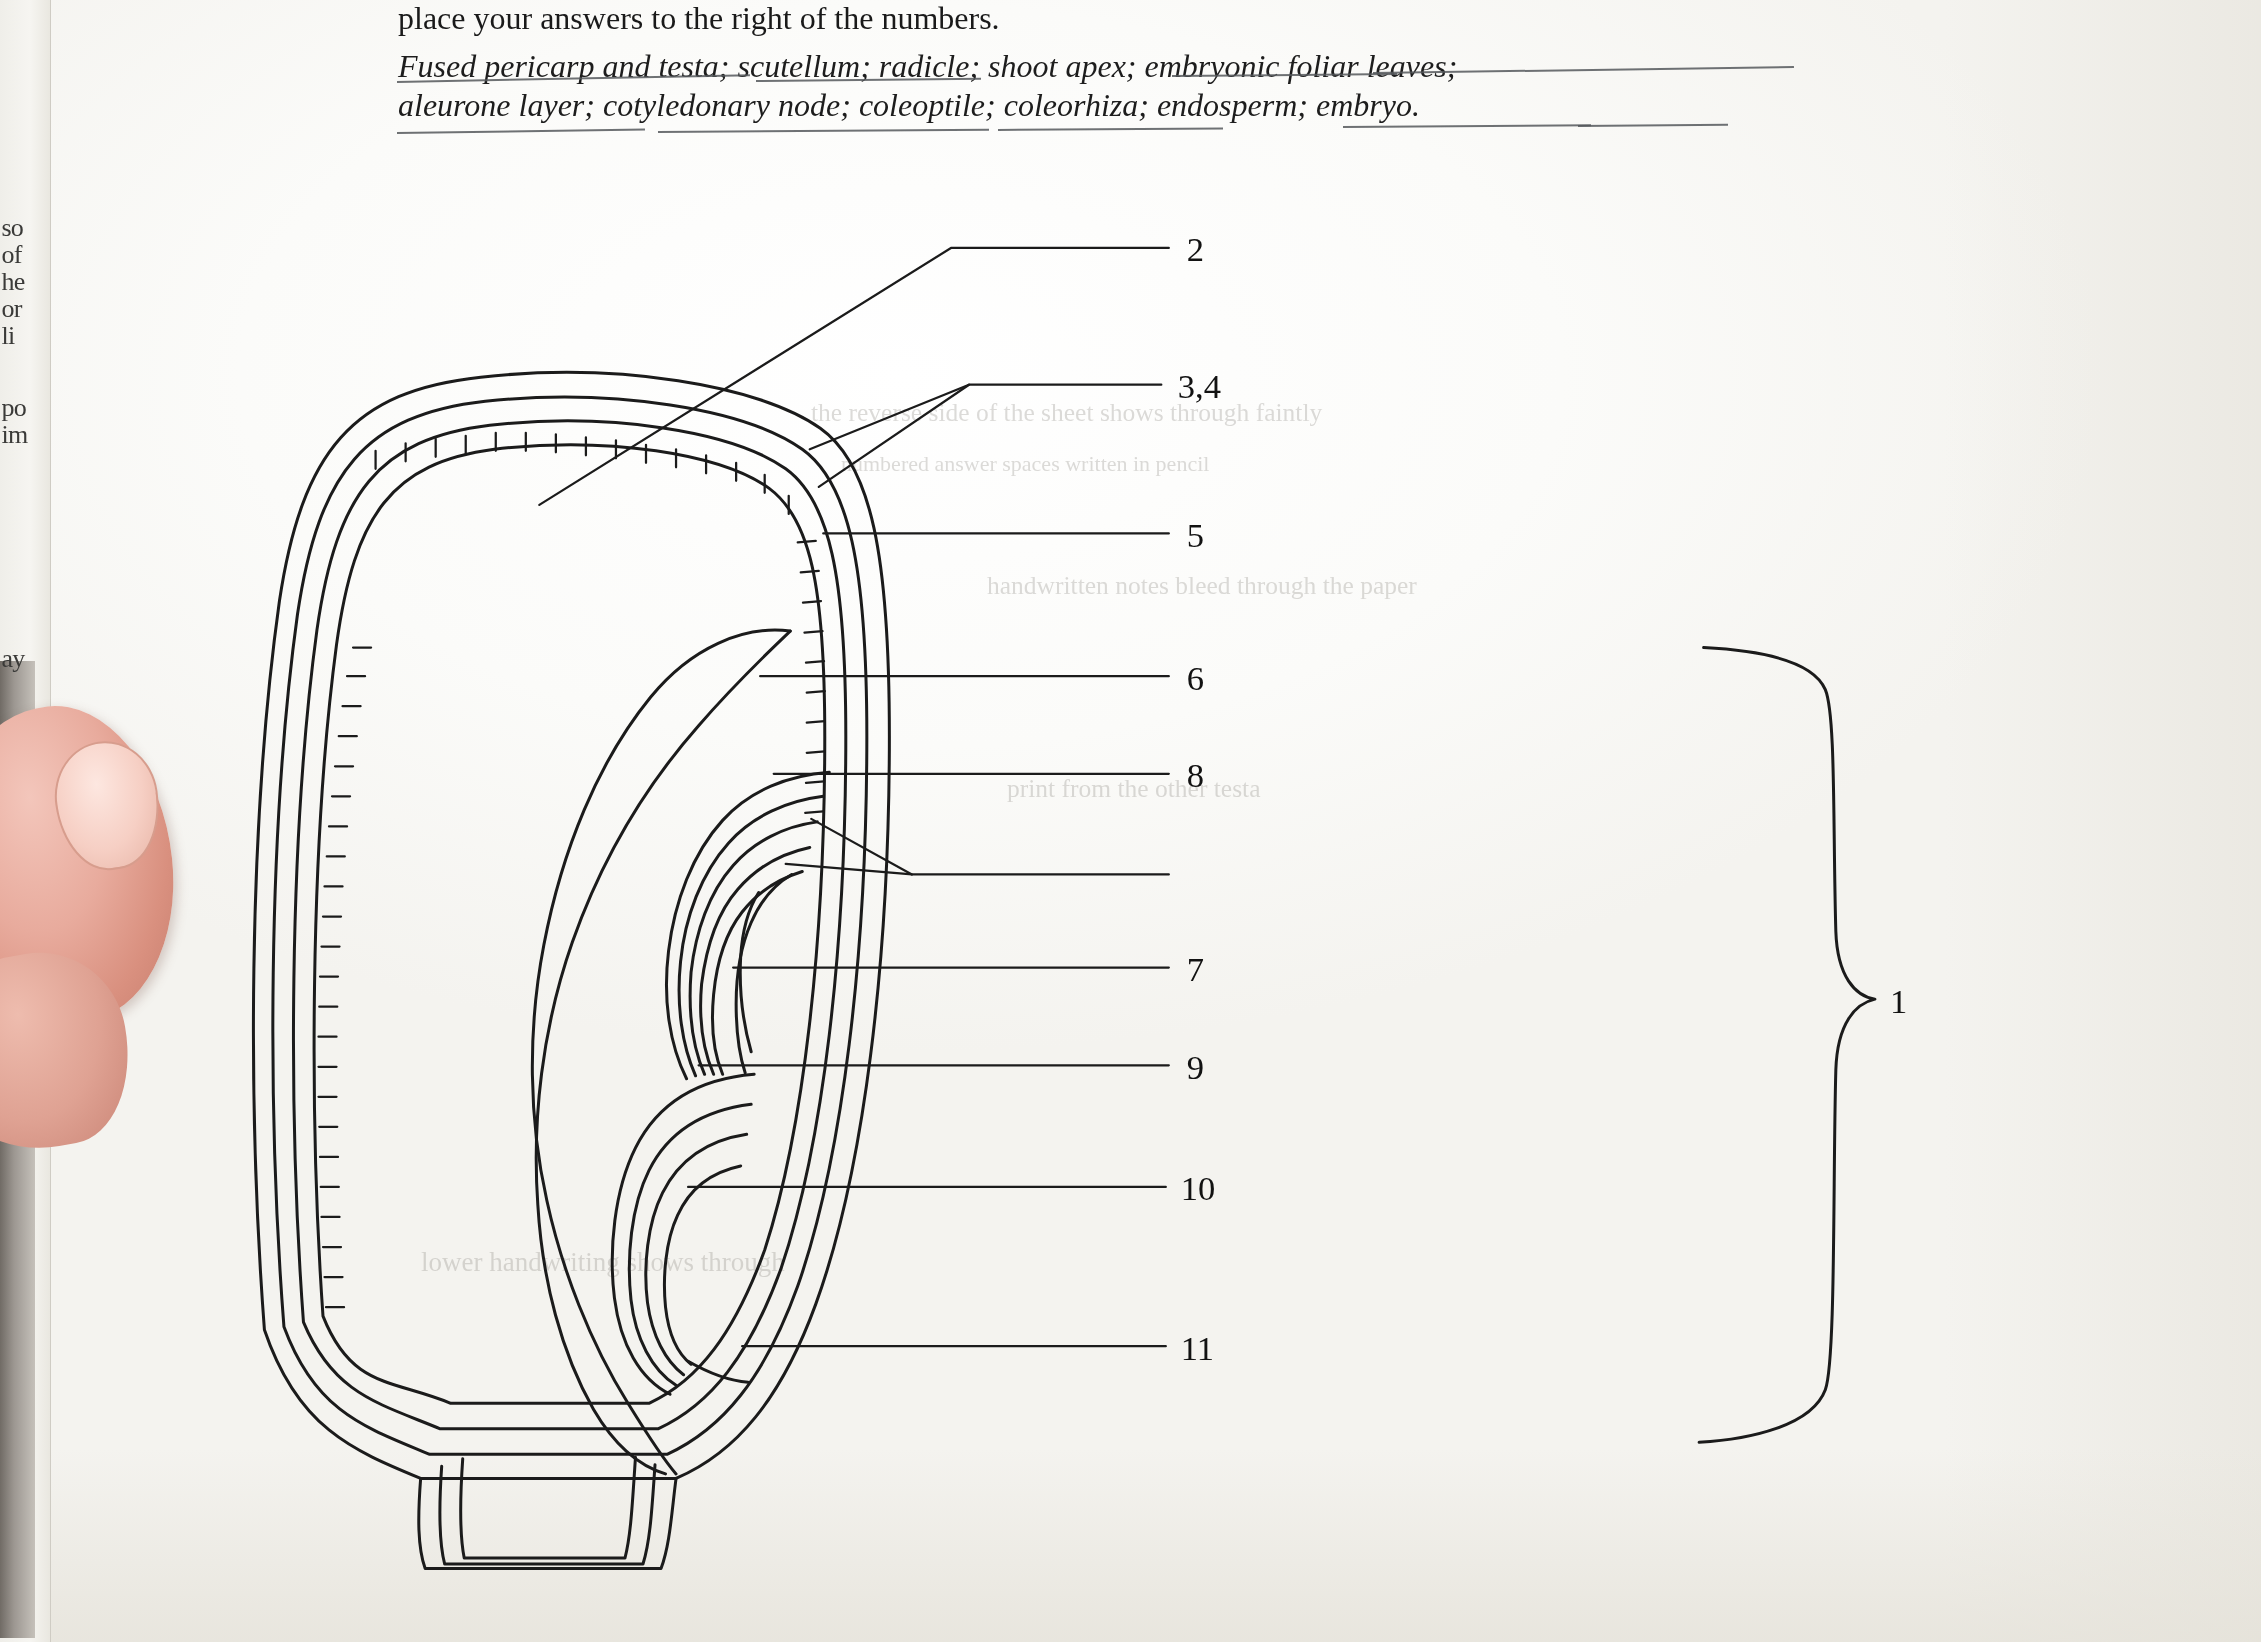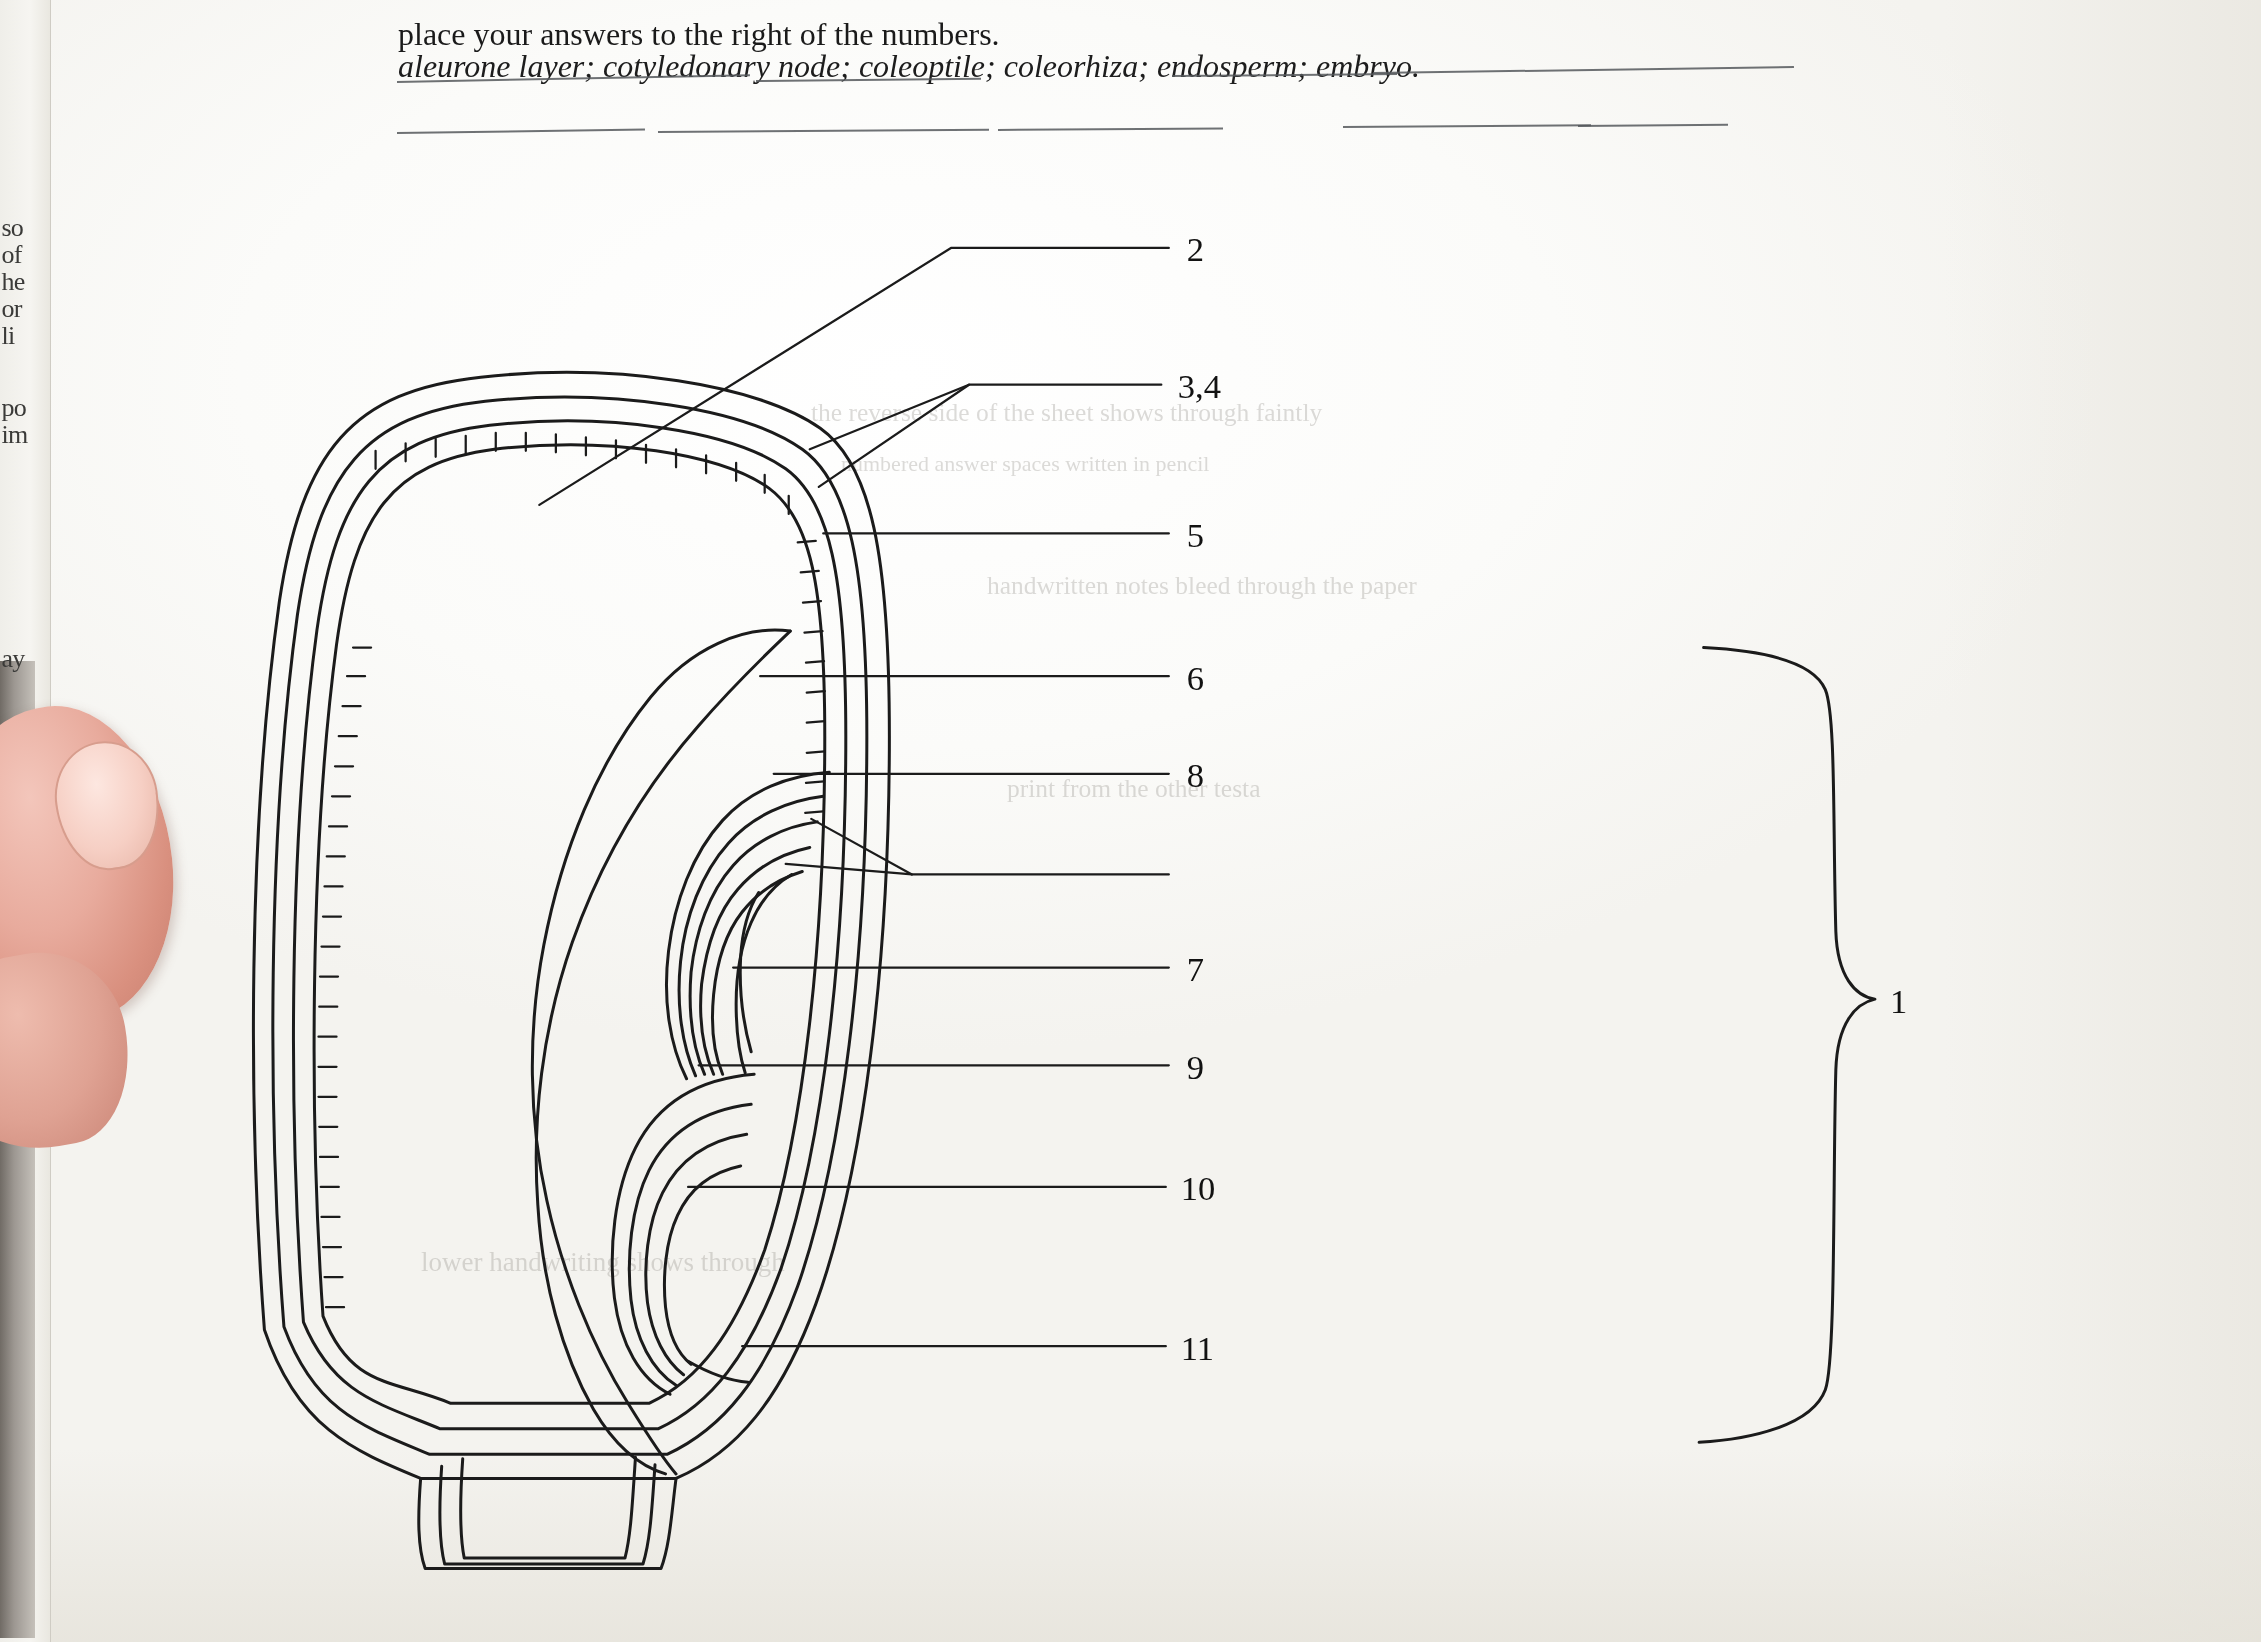--- a/index.html
+++ b/index.html
@@ -93,21 +93,21 @@
     font-family: "Liberation Serif", serif;
     white-space: nowrap;
     transform: scaleX(-1);
     pointer-events: none;
   }
   .ghost.h { transform: none; color: rgba(128,126,120,0.28); }
 
   
   .instr {
     position: absolute;
-    left: 398px; top: 16px;
+    left: 398px; top: 0px;
     font-family: "Liberation Serif", serif;
     font-size: 32px;
     color: #1a1a1a;
   }
   .terms {
     position: absolute;
     left: 398px; top: 47px;
     font-family: "Liberation Serif", serif;
     font-style: italic;
     font-size: 32px;
@@ -157,20 +157,21 @@
   <div class="left-text" style="top:392px;">po</div>
   <div class="left-text" style="top:419px;text-align:right;">im</div>
   <div class="left-text" style="top:643px;">ay</div>
 
   <div class="thumb"></div>
   <div class="nail"></div>
   <div class="finger-lower"></div>
 
   <div class="instr">place your answers to the right of the numbers.</div>
   <div class="terms">
+    <div>Fused pericarp and testa; scutellum; radicle; shoot apex; embryonic foliar leaves;</div>
     <div>aleurone layer; cotyledonary node; coleoptile; coleorhiza; endosperm; embryo.</div>
   </div>
 
   <div class="hand-strike" style="left:397px; top:81px; width:353px; transform:rotate(-1.1deg);"></div>
   <div class="hand-strike" style="left:756px; top:80px; width:225px; transform:rotate(-0.6deg);"></div>
   <div class="hand-strike" style="left:1172px; top:75px; width:225px; transform:rotate(-0.5deg);"></div>
   <div class="hand-strike" style="left:1373px; top:72px; width:421px; transform:rotate(-0.8deg);"></div>
   <div class="hand-strike" style="left:397px; top:132px; width:248px; transform:rotate(-0.8deg);"></div>
   <div class="hand-strike" style="left:658px; top:131px; width:331px; transform:rotate(-0.4deg);"></div>
   <div class="hand-strike" style="left:998px; top:129px; width:225px; transform:rotate(-0.4deg);"></div>

